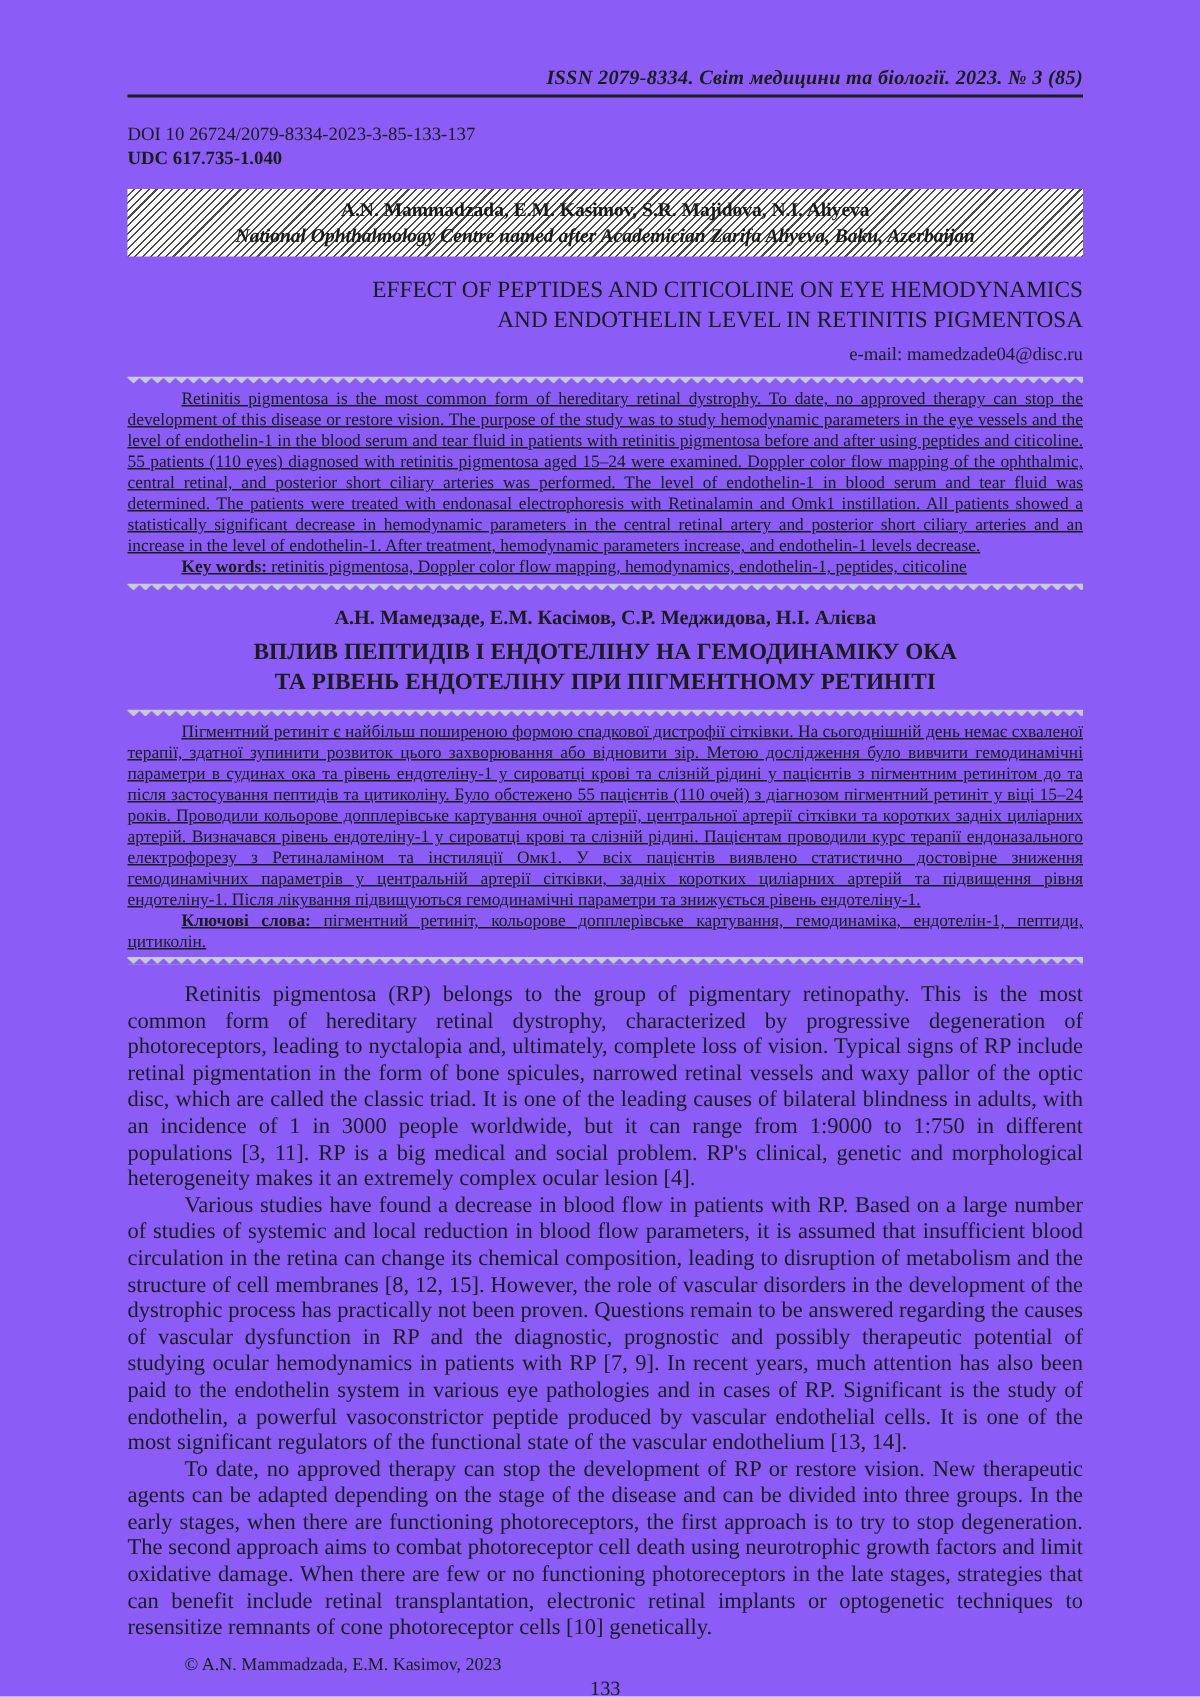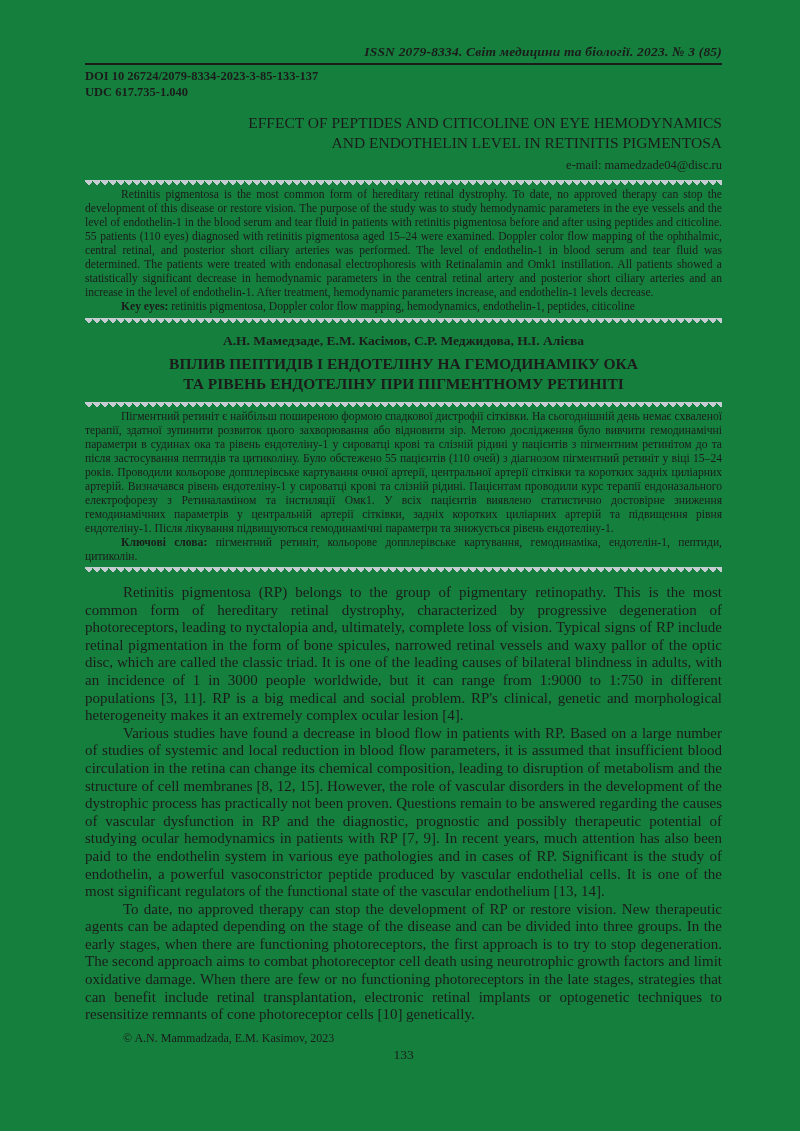--- a/index.html
+++ b/index.html
@@ -1,38 +1,38 @@
 <!DOCTYPE html>
 <html><head>
 <meta charset="utf-8">
 <style>
   html,body{margin:0;padding:0;background:#ffffff;}
   .page{
     position:relative;
     width:800px;height:1131px;
     margin:0 auto;
-    background:#15803d;
+    background:#8b5cf6;
     overflow:hidden;
     box-sizing:border-box;
     padding:44px 78px 0 85px;
     font-family:"Liberation Serif","DejaVu Serif",serif;
     color:#1b1b1b;
   }
   .issn-line{
     text-align:right;
     font-size:13.5px;
     font-weight:bold;
     font-style:italic;
     letter-spacing:.2px;
   }
   .header-rule{
     margin-top:3px;
     border-bottom:2.5px solid #1c1c1c;
   }
-  .doi-line{margin-top:4px;font-size:12.5px;font-weight:bold;}
+  .doi-line{margin-top:17px;font-size:12.5px;font-weight:normal;}
   .udc-line{margin-top:1px;font-size:12.5px;font-weight:bold;}
   .authors-banner{
     margin-top:13px;
     padding:5px 0 6px;
     text-align:center;
     background:repeating-linear-gradient(135deg,#ffffff 0 2.6px,#4a4a4a 2.6px 3.6px);
   }
   .banner-authors{font-size:13px;font-weight:bold;line-height:17px;}
   .banner-affiliation{font-size:13px;font-weight:bold;font-style:italic;line-height:17px;}
   .title-en{margin-top:13px;text-align:right;font-size:15.5px;font-weight:normal;line-height:20px;}
@@ -41,21 +41,21 @@
     height:5px;
     margin-top:7px;
     background:conic-gradient(from -45deg at 50% 100%, #c7cbd2 90deg, rgba(0,0,0,0) 0) 0 0 / 8px 5px repeat-x;
   }
   .abstract{
     margin-top:3px;
     font-size:11.6px;
     line-height:14px;
     text-align:justify;
   }
-  .abstract p{margin:0;text-indent:36px;}
+  .abstract p{margin:0;text-indent:36px;text-decoration:underline;}
   .kw-label{font-weight:bold;}
   .authors-uk{margin-top:9px;text-align:center;font-size:13.5px;font-weight:bold;line-height:18px;}
   .title-uk{margin-top:4px;text-align:center;font-size:15.5px;font-weight:bold;line-height:20px;}
   .body-text{
     margin-top:12px;
     font-size:15px;
     line-height:17.6px;
     text-align:justify;
   }
   .body-text p{margin:0;text-indent:38px;}
@@ -66,33 +66,37 @@
 <body>
 
 <div class="page">
 
   <div class="issn-line">ISSN 2079-8334. Світ медицини та біології. 2023. № 3 (85)</div>
   <div class="header-rule"></div>
 
   <div class="doi-line">DOI 10 26724/2079-8334-2023-3-85-133-137</div>
   <div class="udc-line">UDC 617.735-1.040</div>
 
+  <div class="authors-banner">
+    <div class="banner-authors">A.N. Mammadzada, E.M. Kasimov, S.R. Majidova, N.I. Aliyeva</div>
+    <div class="banner-affiliation">National Ophthalmology Centre named after Academician Zarifa Aliyeva, Baku, Azerbaijan</div>
+  </div>
 
   <div class="title-en">
     <div>EFFECT OF PEPTIDES AND CITICOLINE ON EYE HEMODYNAMICS</div>
     <div>AND ENDOTHELIN LEVEL IN RETINITIS PIGMENTOSA</div>
   </div>
 
   <div class="email-line">e-mail: mamedzade04@disc.ru</div>
 
   <div class="zigzag"></div>
 
   <div class="abstract">
     <p>Retinitis pigmentosa is the most common form of hereditary retinal dystrophy. To date, no approved therapy can stop the development of this disease or restore vision. The purpose of the study was to study hemodynamic parameters in the eye vessels and the level of endothelin-1 in the blood serum and tear fluid in patients with retinitis pigmentosa before and after using peptides and citicoline. 55 patients (110 eyes) diagnosed with retinitis pigmentosa aged 15–24 were examined. Doppler color flow mapping of the ophthalmic, central retinal, and posterior short ciliary arteries was performed. The level of endothelin-1 in blood serum and tear fluid was determined. The patients were treated with endonasal electrophoresis with Retinalamin and Omk1 instillation. All patients showed a statistically significant decrease in hemodynamic parameters in the central retinal artery and posterior short ciliary arteries and an increase in the level of endothelin-1. After treatment, hemodynamic parameters increase, and endothelin-1 levels decrease.</p>
-    <p><span class="kw-label">Key eyes:</span> <span>retinitis pigmentosa, Doppler color flow mapping, hemodynamics, endothelin-1, peptides, citicoline</span></p>
+    <p><span class="kw-label">Key words:</span> <span>retinitis pigmentosa, Doppler color flow mapping, hemodynamics, endothelin-1, peptides, citicoline</span></p>
   </div>
 
   <div class="zigzag" style="margin-top:4px"></div>
 
   <div class="authors-uk">А.Н. Мамедзаде, Е.М. Касімов, С.Р. Меджидова, Н.І. Алієва</div>
 
   <div class="title-uk">
     <div>ВПЛИВ ПЕПТИДІВ І ЕНДОТЕЛІНУ НА ГЕМОДИНАМІКУ ОКА</div>
     <div>ТА РІВЕНЬ ЕНДОТЕЛІНУ ПРИ ПІГМЕНТНОМУ РЕТИНІТІ</div>
   </div>

